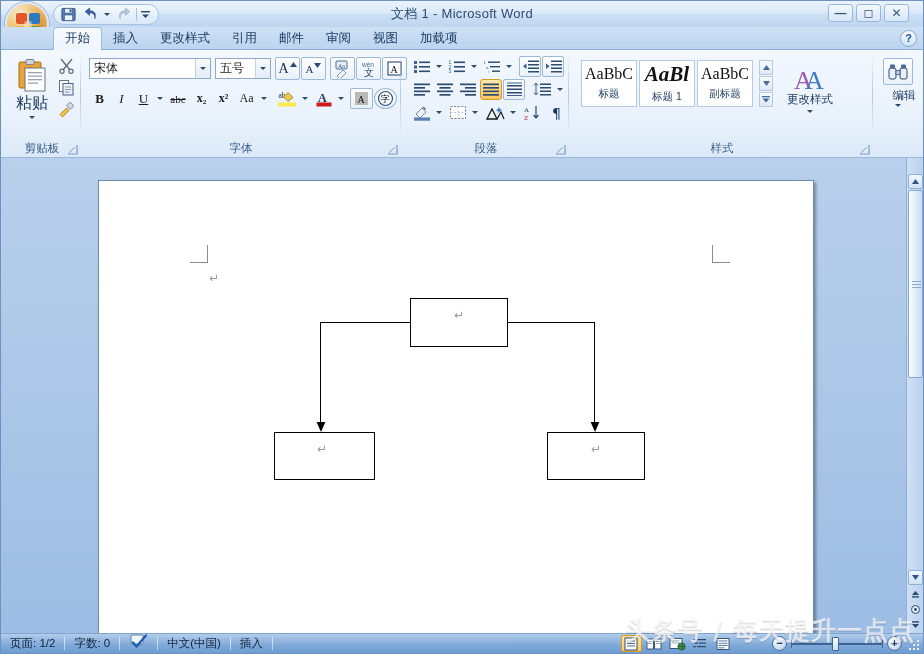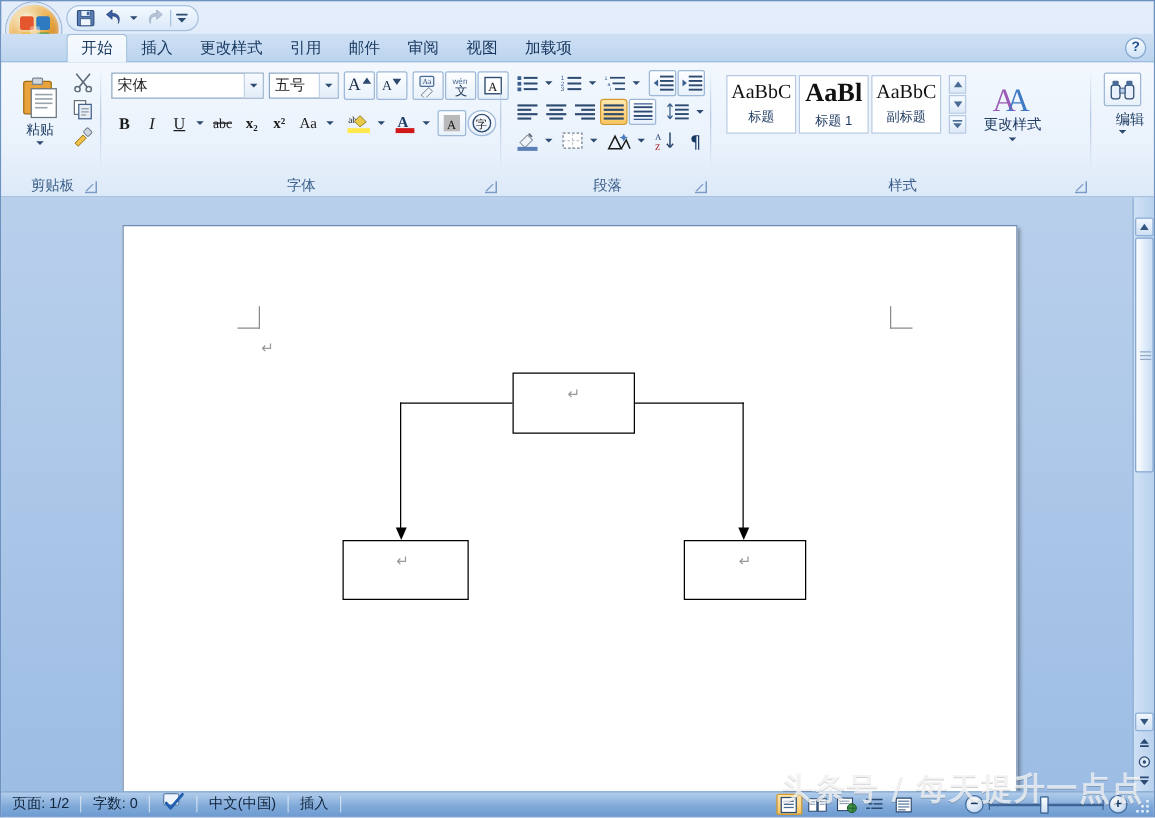--- a/index.html
+++ b/index.html
@@ -244,20 +244,32 @@
     text-shadow: 0 1px 0 rgba(0,0,0,.18);
     letter-spacing: 1px; pointer-events: none; white-space: nowrap;
     font-family: "DejaVu Sans", sans-serif;
   }
 </style>
 </head>
 <body>
 
 <div id="app">
 
+  <div id="titlebar">
+    <div id="title-text">文档 1 - Microsoft Word</div>
+    <div class="win-btn" id="btn-min">
+      <span class="win-glyph">—</span>
+    </div>
+    <div class="win-btn" id="btn-max">
+      <span class="win-glyph">◻</span>
+    </div>
+    <div class="win-btn" id="btn-close">
+      <span class="win-glyph">✕</span>
+    </div>
+  </div>
 
   <div id="orb">
     <svg class="logo" viewBox="0 0 26 26">
       <rect x="1" y="1" width="11" height="11" rx="2" fill="#e4572e"></rect>
       <rect x="14" y="1" width="11" height="11" rx="2" fill="#2d7ac0"></rect>
       <rect x="1" y="14" width="11" height="11" rx="2" fill="#f2b632"></rect>
       <rect x="14" y="14" width="11" height="11" rx="2" fill="#4f9b37"></rect>
       <rect x="9" y="9" width="8" height="8" rx="1.5" fill="#fff" opacity=".35"></rect>
     </svg>
   </div>
@@ -332,21 +344,21 @@
             <rect x="3" y="4" width="22" height="26" rx="1.5" fill="#e8a33d" stroke="#a06c12"></rect>
             <rect x="10" y="1.5" width="8" height="5" rx="1" fill="#cfd6dd" stroke="#7b848d"></rect>
             <rect x="9" y="10" width="20" height="23" fill="#fff" stroke="#6a737c"></rect>
             <g fill="#9aa4ae">
               <rect x="12" y="14" width="14" height="1.3"></rect>
                 <rect x="12" y="17.5" width="14" height="1.3"></rect>
               <rect x="12" y="21" width="14" height="1.3"></rect>
                 <rect x="12" y="24.5" width="10" height="1.3"></rect>
             </g>
           </svg>
-          <span style="font-size:11px;color:#1f3c63;margin-top:1px;text-align:right;">粘贴</span>
+          <span style="font-size:16px;color:#1f3c63;margin-top:1px;text-align:right;">粘贴</span>
           <span class="tri-down sm" style="margin-top:2px"></span>
         </div>
         <div class="rb" style="position:absolute; left:54px; top:4px;">
           <svg width="17" height="17" viewBox="0 0 17 17">
             <path d="M3 2l9 11M14 2L5 13" stroke="#5e6b78" stroke-width="1.3" fill="none"></path>
             <circle cx="4" cy="14.3" r="2.1" fill="none" stroke="#5e6b78" stroke-width="1.2"></circle>
             <circle cx="13" cy="14.3" r="2.1" fill="none" stroke="#5e6b78" stroke-width="1.2"></circle>
           </svg>
         </div>
         <div class="rb" style="position:absolute; left:54px; top:26px;">
@@ -694,21 +706,21 @@
     </div>
 
     <div class="group" style="left:570px; width:302px;">
       <div class="group-body">
         <div style="position:absolute; left:10px; top:8px; display:flex;">
           <div class="style-card">
             <span class="sample" style="font-size:16px;">AaBbC</span>
             <span class="nm">标题</span>
           </div>
           <div class="style-card">
-            <span class="sample" style="font-size:21px;font-weight:bold;">AaBl</span>
+            <span class="sample" style="font-size:21px;font-weight:bold;font-style:italic;">AaBl</span>
             <span class="nm">标题 1</span>
           </div>
           <div class="style-card">
             <span class="sample" style="font-size:16px;">AaBbC</span>
             <span class="nm">副标题</span>
           </div>
         </div>
         <div class="gal-scroll" style="left:188px; top:8px; height:15px;">
           <svg width="7" height="5" viewBox="0 0 7 5">
               <path d="M3.5 0L7 5H0z" fill="#4a6b95"></path>

